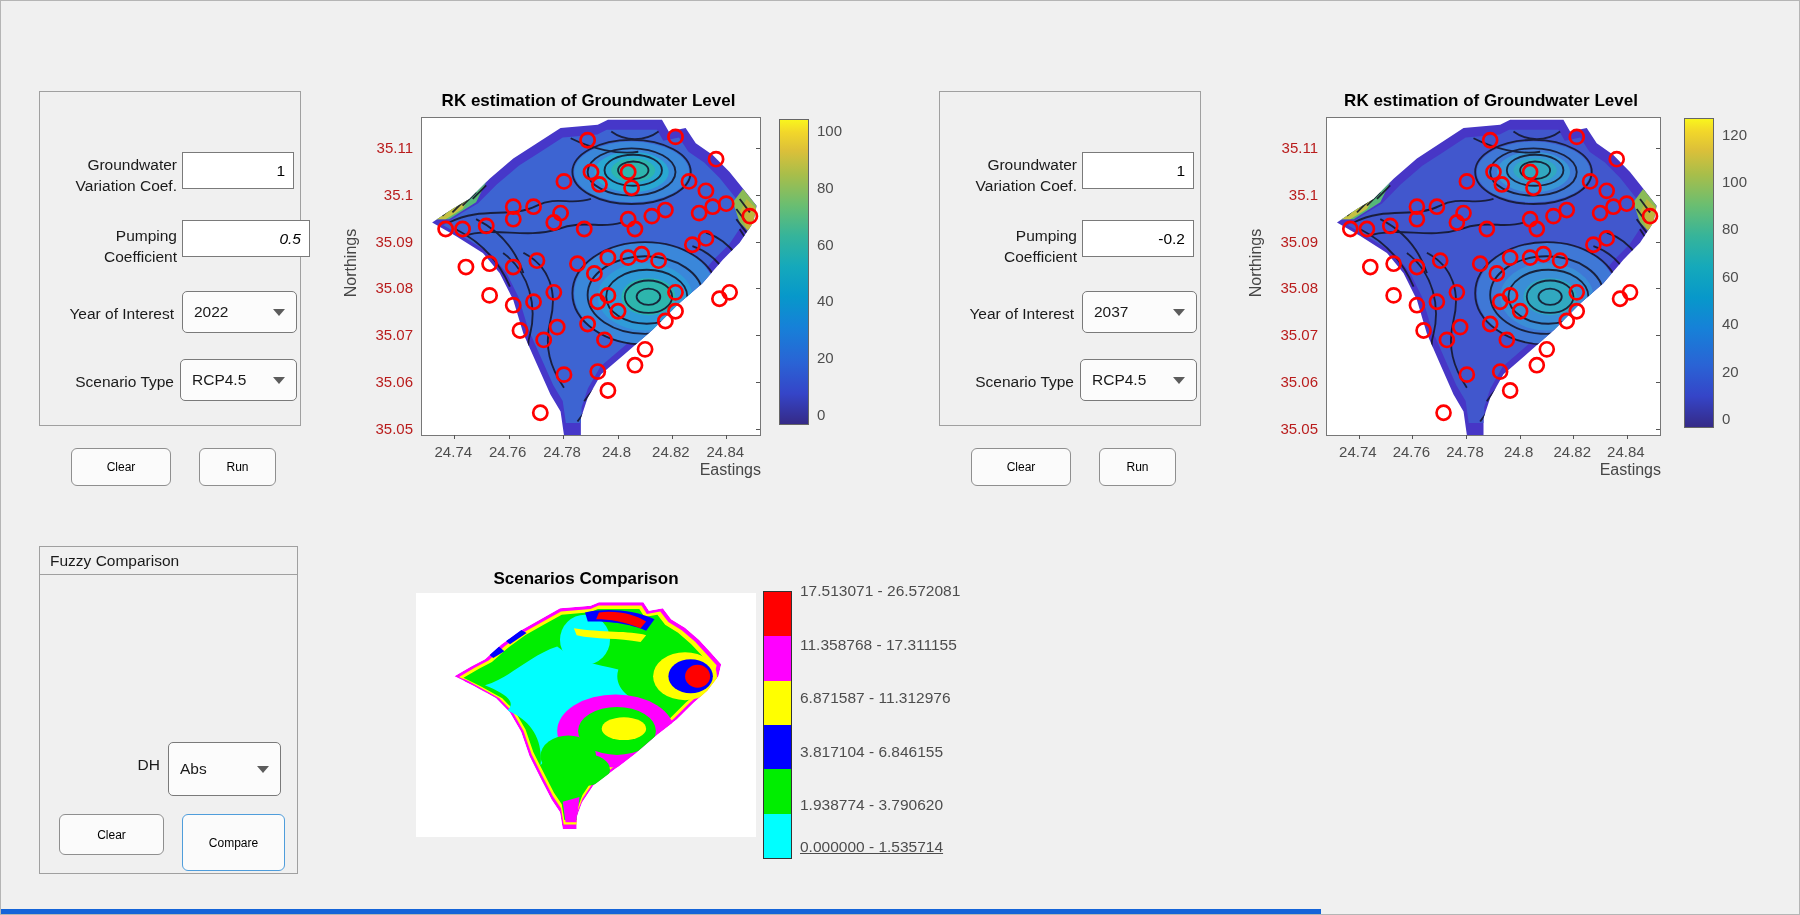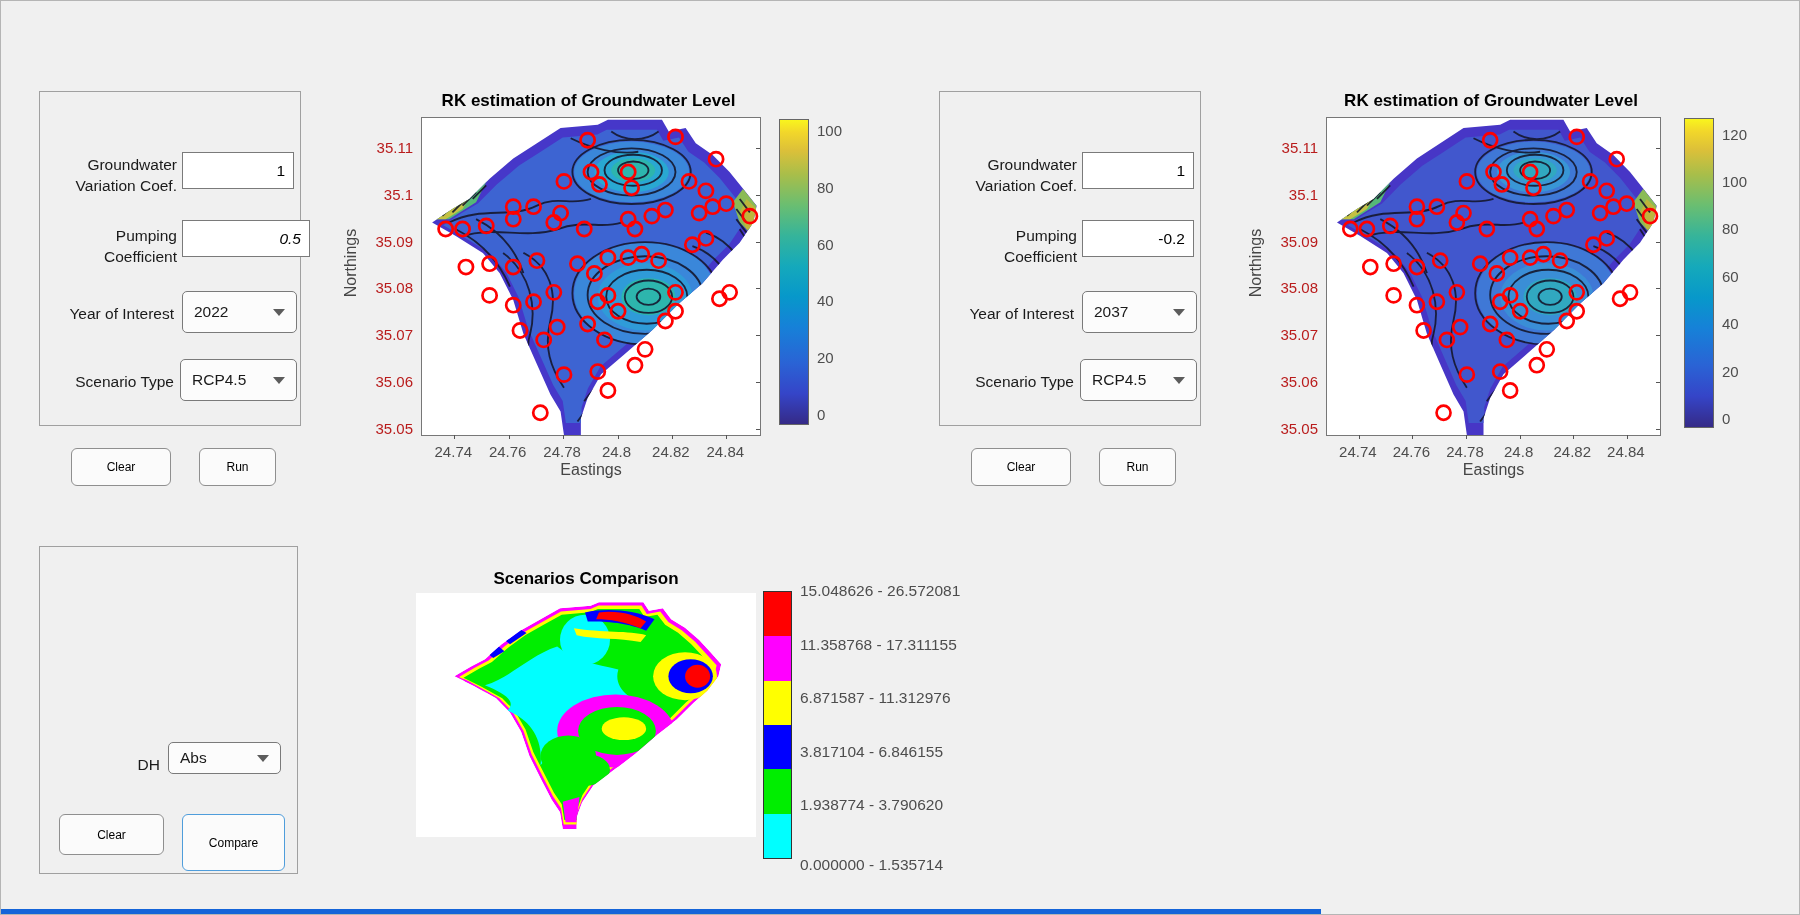--- a/index.html
+++ b/index.html
@@ -38,21 +38,21 @@
   .plot-title{position:absolute;font-weight:bold;font-size:17px;text-align:center;color:#000;
        white-space:nowrap;}
   .axes{position:absolute;background:#fff;border:1px solid #777;box-sizing:border-box;}
   .axes svg{position:absolute;left:0;top:0;width:100%;height:100%;}
   .yticks,.xticks,.cbar-labels{position:absolute;}
   .ytick{position:absolute;right:4px;transform:translateY(-50%);font-size:15px;
        color:#b91c1c;white-space:nowrap;}
   .xtick{position:absolute;top:5px;transform:translateX(-50%);font-size:15px;color:#4d4d4d;}
   .ylabel{position:absolute;transform:rotate(-90deg);font-size:16px;color:#464646;
        text-align:center;}
-  .xlabel{position:absolute;font-size:16px;color:#464646;text-align:center;}
+  .xlabel{position:absolute;font-size:16px;color:#464646;text-align:right;}
   .cbar{position:absolute;border:1px solid #666;box-sizing:border-box;
        background:linear-gradient(to top,#352a87 0%,#3545c8 10%,#2a63d5 20%,#1681d8 32%,
         #0798ca 42%,#15a9bb 52%,#36b49a 62%,#6abe71 72%,#a8be4a 82%,#dcc039 90%,
         #f2d72a 96%,#f9f51d 100%);}
   .cb-label{position:absolute;transform:translateY(-50%);font-size:15px;color:#4d4d4d;}
   .xtickmark{position:absolute;width:1px;height:4px;background:#555;top:100%;}
   .ytickmark{position:absolute;height:1px;width:4px;background:#555;right:100%;}
   
   .legend-bar{position:absolute;display:flex;flex-direction:column;border:1px solid #333;
        box-sizing:border-box;}
@@ -415,22 +415,23 @@
         <div class="cb-label" style="top: 62.93px; left: 0px;">100</div>
         <div class="cb-label" style="top: 110.36px; left: 0px;">80</div>
         <div class="cb-label" style="top: 157.79px; left: 0px;">60</div>
         <div class="cb-label" style="top: 205.22px; left: 0px;">40</div>
         <div class="cb-label" style="top: 252.65px; left: 0px;">20</div>
         <div class="cb-label" style="top: 300.08px; left: 0px;">0</div>
       </div>
   </div>
 
   <div class="panel" style="left:38px;top:545px;width:259px;height:328px">
+    <div class="panel-title">Fuzzy Comparison</div>
     <div class="field-label" style="left:20px;top:207px;width:100px">DH</div>
-    <div class="dropdown" style="left:128px;top:195px;width:113px;height:32px">
+    <div class="dropdown" style="left:128px;top:195px;width:113px;height:54px">
       <span>Abs</span>
       <span class="dd-arrow"></span>
     </div>
     <button class="btn" style="left:19px;top:267px;width:105px;height:41px">Clear</button>
     <button class="btn focused" style="left:142px;top:267px;width:103px;height:57px">Compare</button>
   </div>
 
   <div class="plot" style="left:400px;top:560px;width:520px;height:320px">
     <div class="plot-title" style="left:15px;top:8px;width:340px">Scenarios Comparison</div>
     <div class="white-box" style="left:15px;top:32px;width:340px;height:244px">
@@ -466,23 +467,23 @@
     </div>
     <div class="legend-bar" style="left:362px;top:30px;width:29px;height:268px">
         <div class="legend-swatch" style="background: rgb(255, 0, 0);"></div>
         <div class="legend-swatch" style="background: rgb(255, 0, 255);"></div>
         <div class="legend-swatch" style="background: rgb(255, 255, 0);"></div>
         <div class="legend-swatch" style="background: rgb(0, 0, 255);"></div>
         <div class="legend-swatch" style="background: rgb(0, 238, 0);"></div>
         <div class="legend-swatch" style="background: rgb(0, 255, 255);"></div>
       </div>
     <div class="cbar-labels" style="left:399px;top:30px;height:268px;width:120px" id="legend-labels">
-        <div class="legend-label" style="top: 0px;">15.048626 - 26.572081</div>
+        <div class="legend-label" style="top: 0px;">17.513071 - 26.572081</div>
         <div class="legend-label" style="top: 53.6px;">11.358768 - 17.311155</div>
         <div class="legend-label" style="top: 107.2px;">6.871587 - 11.312976</div>
         <div class="legend-label" style="top: 160.8px;">3.817104 - 6.846155</div>
         <div class="legend-label" style="top: 214.4px;">1.938774 - 3.790620</div>
-        <div class="legend-label" style="top: 274px;">0.000000 - 1.535714</div>
+        <div class="legend-label" style="top: 256px; text-decoration: underline;">0.000000 - 1.535714</div>
       </div>
   </div>
 
   <div class="bottom-bar" style="width: 1320px; background: rgb(20, 100, 216);"></div>
 </div>
 
 </body></html>

